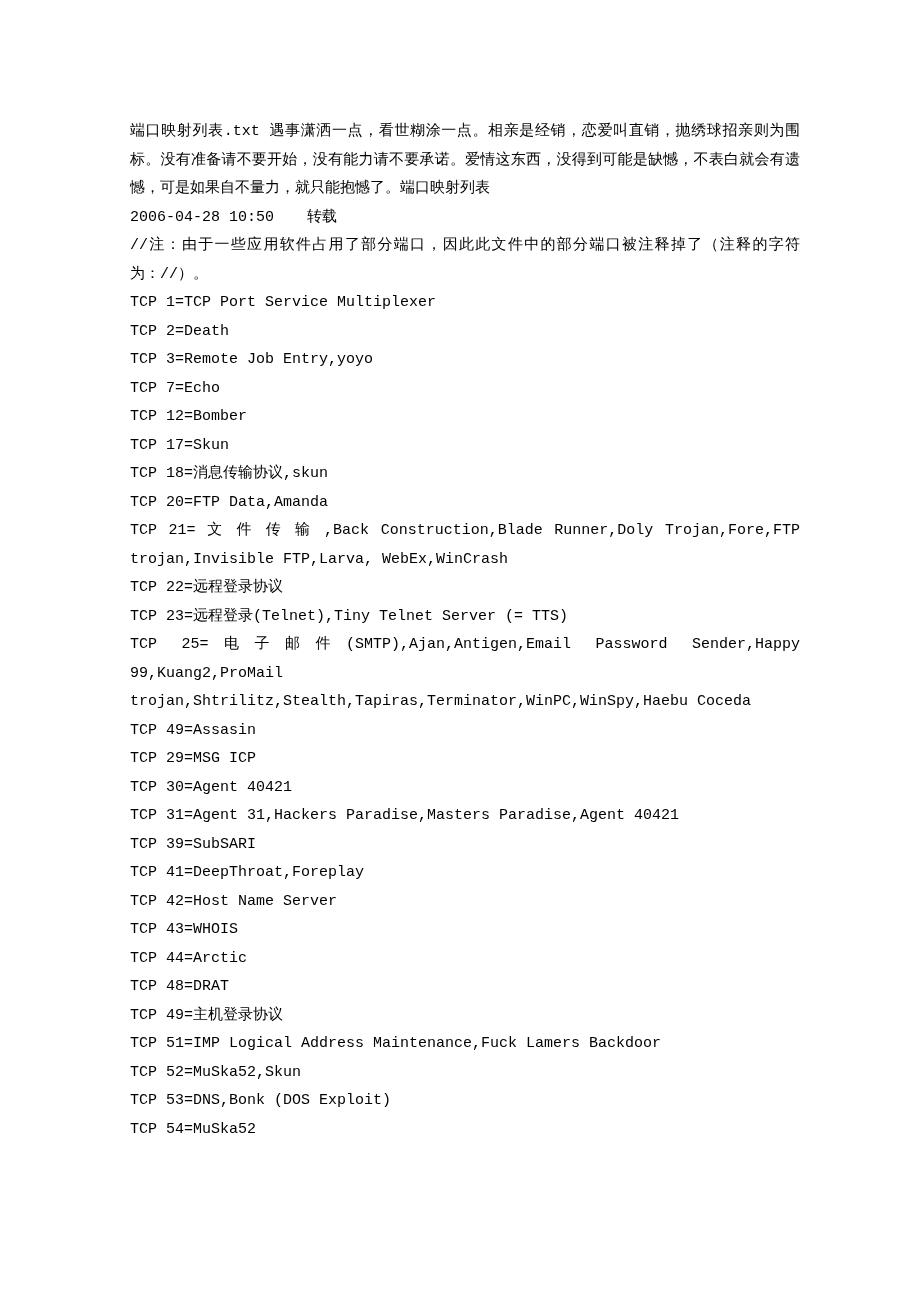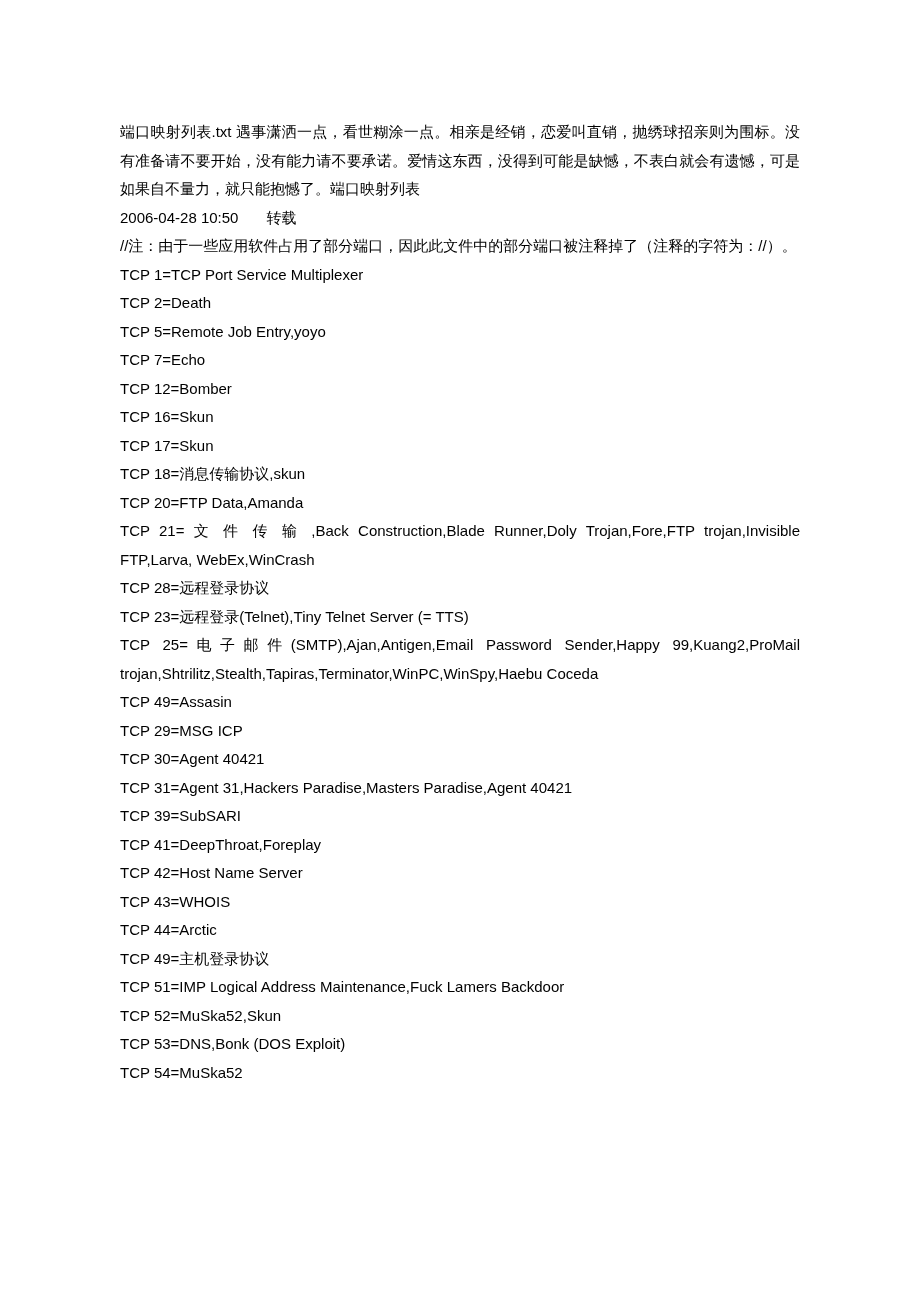--- a/index.html
+++ b/index.html
@@ -30,60 +30,61 @@
   }
   .note {
     text-align: justify;
     text-justify: inter-ideograph;
   }
   .port-line {
     text-align: justify;
     text-justify: inter-ideograph;
   }
   .mono {
-    font-family: Liberation Sans, sans-serif;
+    font-family: Liberation Mono, monospace;
+    margin-left: 10px;
   }
 </style>
 </head>
 <body>
 
 <div class="page">
 
   <div class="intro mono">端口映射列表.txt 遇事潇洒一点，看世糊涂一点。相亲是经销，恋爱叫直销，抛绣球招亲则为围标。没有准备请不要开始，没有能力请不要承诺。爱情这东西，没得到可能是缺憾，不表白就会有遗憾，可是如果自不量力，就只能抱憾了。端口映射列表</div>
 
   <div class="mono">
     <span class="ts-label">2006-04-28 10:50</span>
     <span class="ts-value">转载</span>
   </div>
 
   <div class="note mono">//注：由于一些应用软件占用了部分端口，因此此文件中的部分端口被注释掉了（注释的字符为：//）。</div>
 
   <div id="port-list">
       <div class="port-line mono">TCP 1=TCP Port Service Multiplexer</div>
       <div class="port-line mono">TCP 2=Death</div>
-      <div class="port-line mono">TCP 5=Remote Job Entry,yoyo</div>
+      <div class="port-line mono">TCP 3=Remote Job Entry,yoyo</div>
       <div class="port-line mono">TCP 7=Echo</div>
       <div class="port-line mono">TCP 12=Bomber</div>
-      <div class="port-line mono">TCP 16=Skun</div>
       <div class="port-line mono">TCP 17=Skun</div>
       <div class="port-line mono">TCP 18=消息传输协议,skun</div>
       <div class="port-line mono">TCP 20=FTP Data,Amanda</div>
       <div class="port-line mono">TCP 21= 文 件 传 输 ,Back Construction,Blade Runner,Doly Trojan,Fore,FTP trojan,Invisible FTP,Larva, WebEx,WinCrash</div>
-      <div class="port-line mono">TCP 28=远程登录协议</div>
+      <div class="port-line mono">TCP 22=远程登录协议</div>
       <div class="port-line mono">TCP 23=远程登录(Telnet),Tiny Telnet Server (= TTS)</div>
       <div class="port-line mono">TCP 25=电子邮件(SMTP),Ajan,Antigen,Email Password Sender,Happy 99,Kuang2,ProMail trojan,Shtrilitz,Stealth,Tapiras,Terminator,WinPC,WinSpy,Haebu Coceda</div>
       <div class="port-line mono">TCP 49=Assasin</div>
       <div class="port-line mono">TCP 29=MSG ICP</div>
       <div class="port-line mono">TCP 30=Agent 40421</div>
       <div class="port-line mono">TCP 31=Agent 31,Hackers Paradise,Masters Paradise,Agent 40421</div>
       <div class="port-line mono">TCP 39=SubSARI</div>
       <div class="port-line mono">TCP 41=DeepThroat,Foreplay</div>
       <div class="port-line mono">TCP 42=Host Name Server</div>
       <div class="port-line mono">TCP 43=WHOIS</div>
       <div class="port-line mono">TCP 44=Arctic</div>
+      <div class="port-line mono">TCP 48=DRAT</div>
       <div class="port-line mono">TCP 49=主机登录协议</div>
       <div class="port-line mono">TCP 51=IMP Logical Address Maintenance,Fuck Lamers Backdoor</div>
       <div class="port-line mono">TCP 52=MuSka52,Skun</div>
       <div class="port-line mono">TCP 53=DNS,Bonk (DOS Exploit)</div>
       <div class="port-line mono">TCP 54=MuSka52</div>
     </div>
 
 </div>
 
 </body></html>

